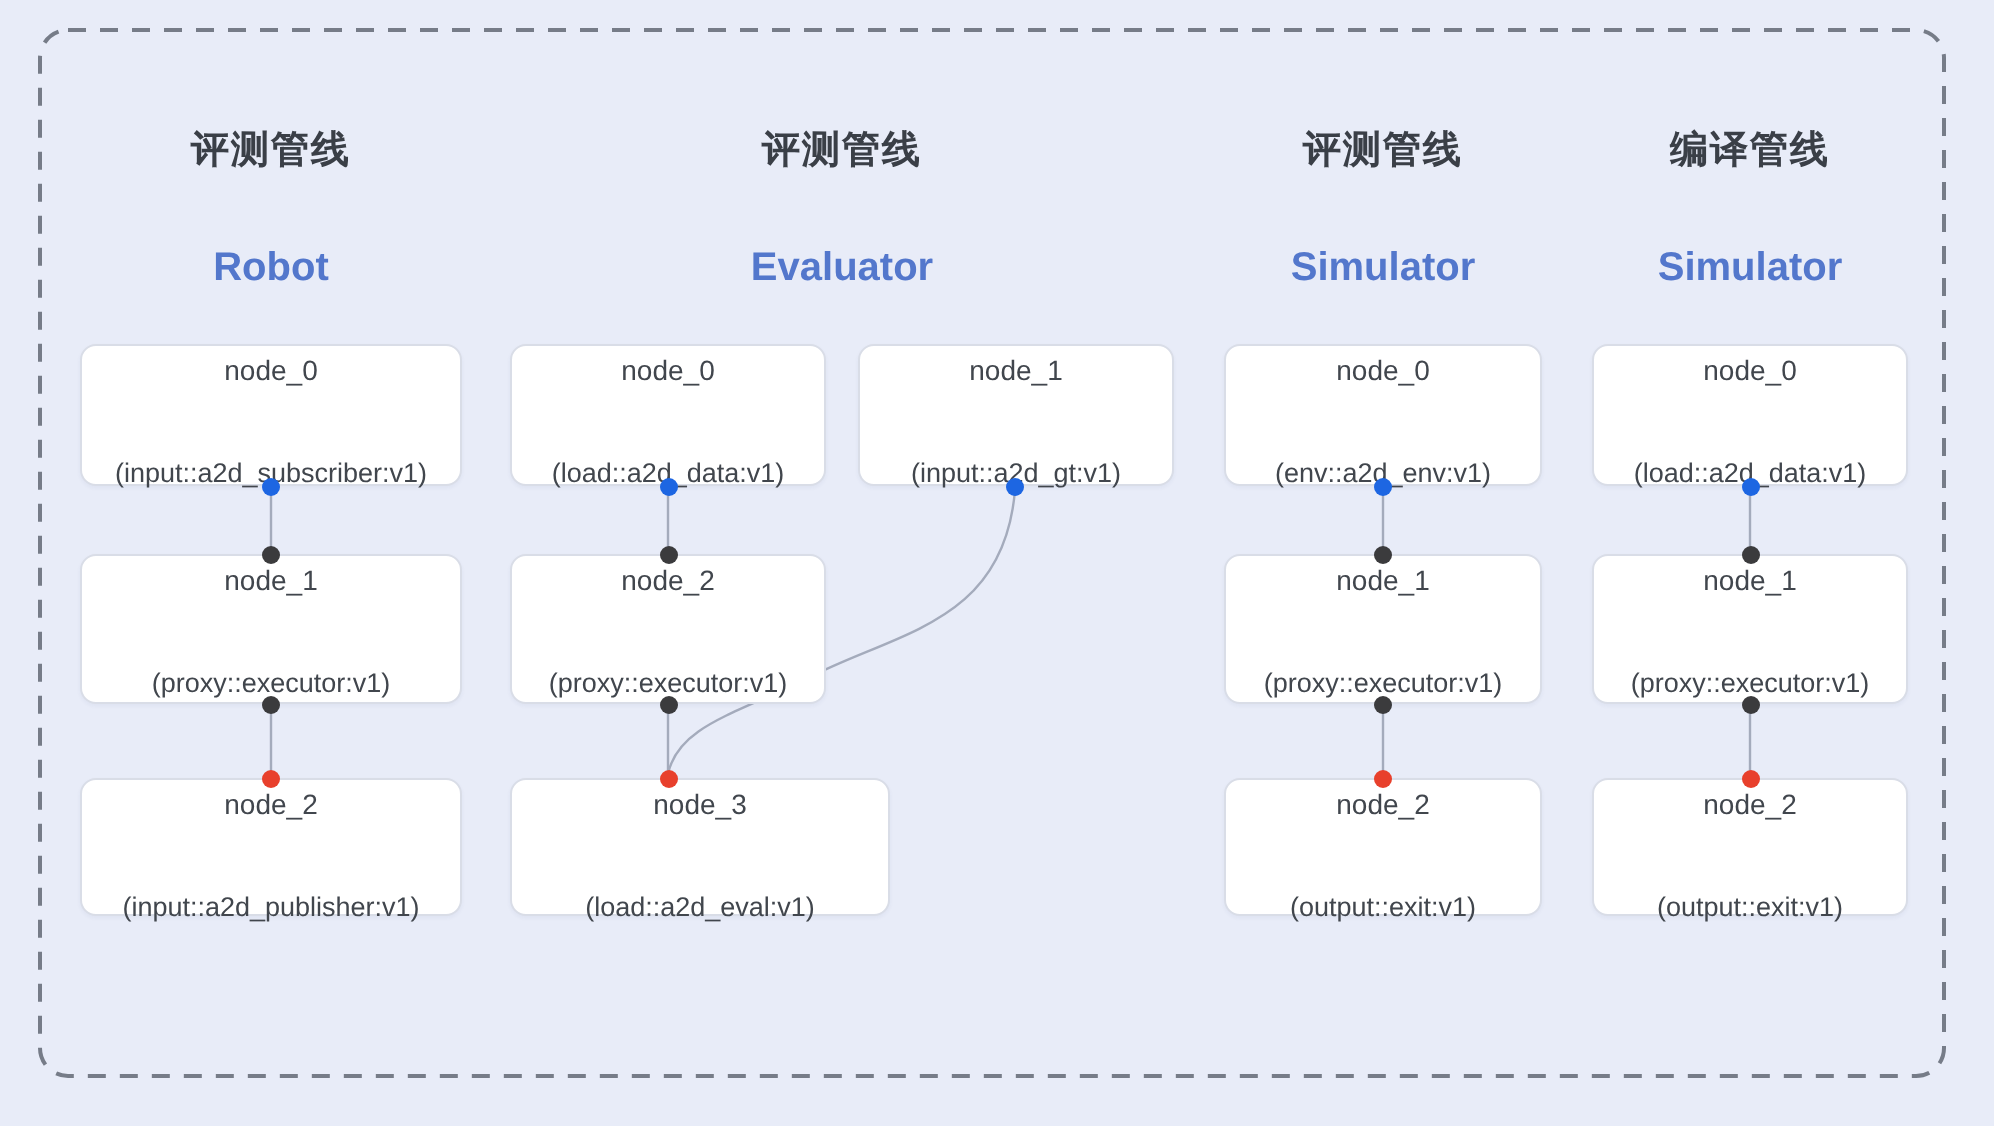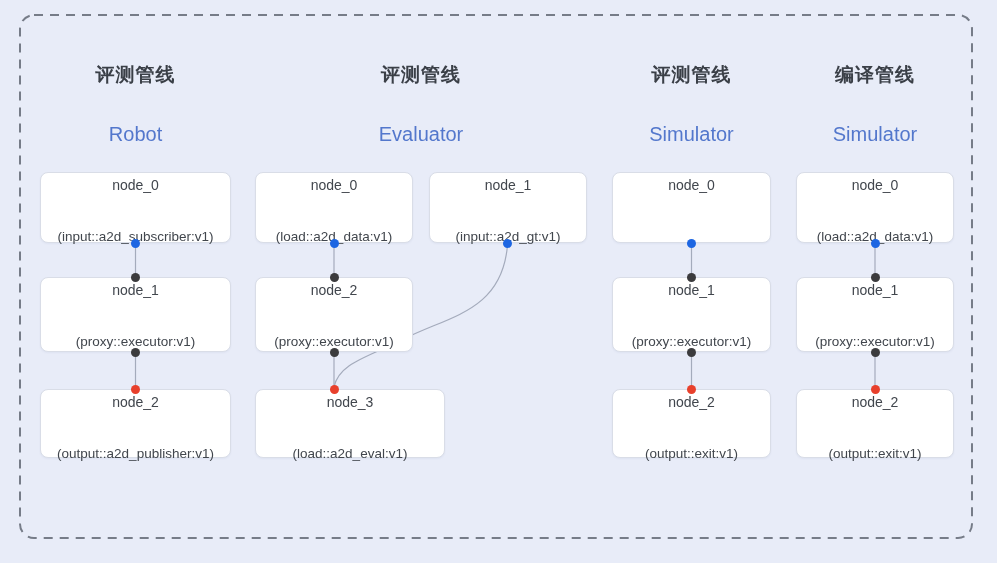--- a/index.html
+++ b/index.html
@@ -48,21 +48,21 @@
   .hd-cn{
     top:62px;
     font-size:19px;
     font-weight:700;
     letter-spacing:1px;
     color:var(--title-color);
   }
   .hd-en{
     top:123px;
     font-size:20px;
-    font-weight:400;
+    font-weight:700;
     color:var(--subtitle-color);
   }
   .card{
     position:absolute;
     z-index:2;
     box-sizing:border-box;
     background:var(--card-background);
     border:1px solid var(--card-border);
     border-radius:8px;
     box-shadow:0 1px 2px rgba(40,60,110,0.05);
@@ -130,21 +130,21 @@
   <div class="card" style="left:40px;top:172px;width:191px;height:71px">
     <div class="nname">node_0</div>
     <div class="ndetail">(input::a2d_subscriber:v1)</div>
   </div>
   <div class="card" style="left:40px;top:277px;width:191px;height:75px">
     <div class="nname">node_1</div>
     <div class="ndetail">(proxy::executor:v1)</div>
   </div>
   <div class="card" style="left:40px;top:389px;width:191px;height:69px">
     <div class="nname">node_2</div>
-    <div class="ndetail">(output::a2d_publisher:v1)</div>
+    <div class="ndetail">(input::a2d_publisher:v1)</div>
   </div>
 
   <div class="card" style="left:255px;top:172px;width:158px;height:71px">
     <div class="nname">node_0</div>
     <div class="ndetail">(load::a2d_data:v1)</div>
   </div>
   <div class="card" style="left:429px;top:172px;width:158px;height:71px">
     <div class="nname">node_1</div>
     <div class="ndetail">(input::a2d_gt:v1)</div>
   </div>
@@ -152,20 +152,21 @@
     <div class="nname">node_2</div>
     <div class="ndetail">(proxy::executor:v1)</div>
   </div>
   <div class="card" style="left:255px;top:389px;width:190px;height:69px">
     <div class="nname">node_3</div>
     <div class="ndetail">(load::a2d_eval:v1)</div>
   </div>
 
   <div class="card" style="left:612px;top:172px;width:159px;height:71px">
     <div class="nname">node_0</div>
+    <div class="ndetail">(env::a2d_env:v1)</div>
   </div>
   <div class="card" style="left:612px;top:277px;width:159px;height:75px">
     <div class="nname">node_1</div>
     <div class="ndetail">(proxy::executor:v1)</div>
   </div>
   <div class="card" style="left:612px;top:389px;width:159px;height:69px">
     <div class="nname">node_2</div>
     <div class="ndetail">(output::exit:v1)</div>
   </div>
 

